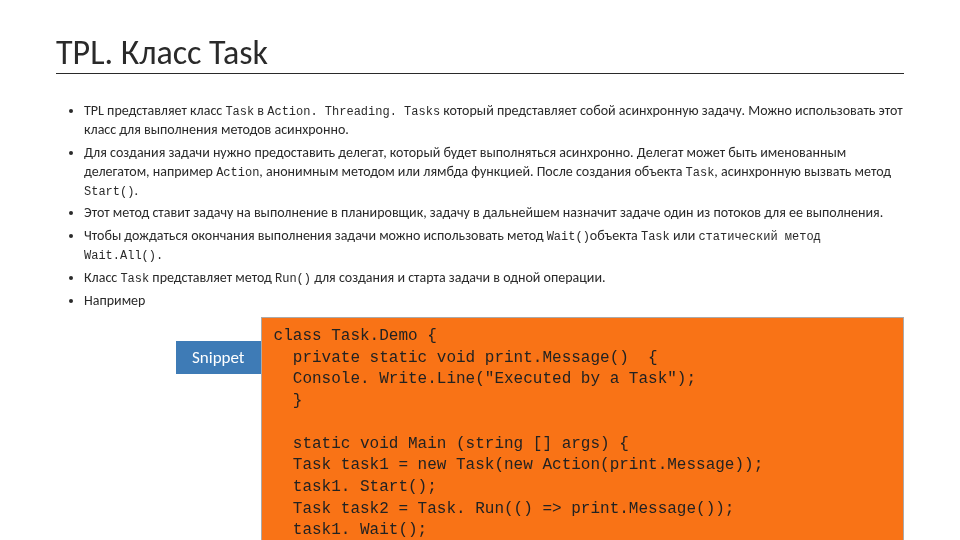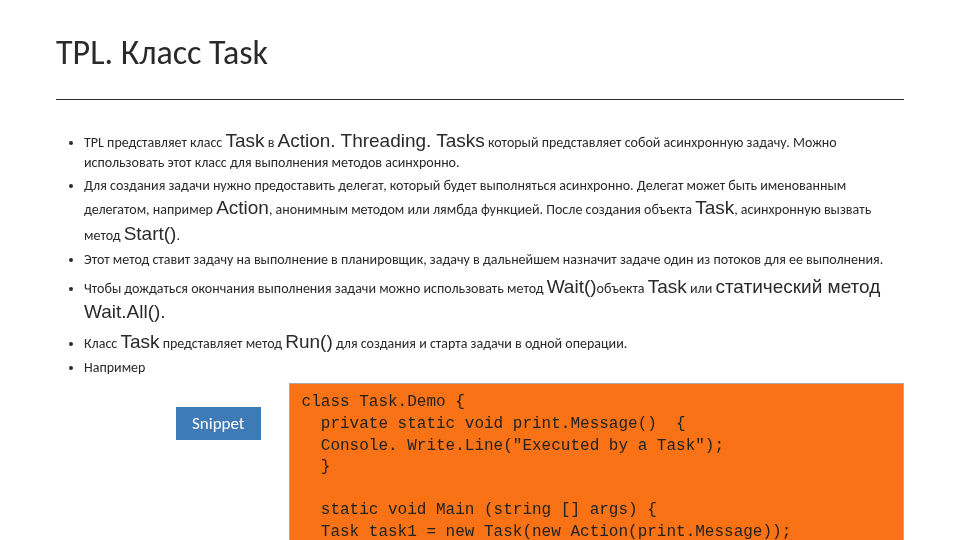--- a/index.html
+++ b/index.html
@@ -9,47 +9,46 @@
     background: #ffffff;
     font-family: Calibri, Arial, sans-serif;
     color: #333333;
     padding: 32px 56px 20px 56px;
   }
   .title {
     font-size: 34px;
     font-weight: 400;
     color: #2a2a2a;
     border-bottom: 1.5px solid #2a2a2a;
-    padding-bottom: 26px;
+    padding-bottom: 0;
     margin-bottom: 28px;
   }
   .bullets {
     padding-left: 28px;
     font-size: 14px;
     line-height: 1.35;
     color: #2a2a2a;
   }
   .bullets li {
     list-style: disc;
     margin-bottom: 4px;
   }
-  .mono { font-family: Liberation Sans, sans-serif; font-size: 19px; }
+  .mono { font-family: Liberation Mono, monospace; font-size: 12px; }
   .lower {
     margin-top: 6px;
     display: flex;
     align-items: flex-start;
     padding-left: 120px;
   }
   .snippet {
     background: #3e7bb6;
     color: #ffffff;
     font-size: 17px;
     padding: 6px 16px;
     margin-top: 24px;
-    margin-right: 28px;
     font-family: Calibri, Arial, sans-serif;
     flex-shrink: 0;
   }
   .codebox {
     border: 1px solid #aaaaaa;
     background: #f97316;
     padding: 8px 12px;
     font-family: "Courier New", monospace;
     font-size: 16px;
     line-height: 1.35;

